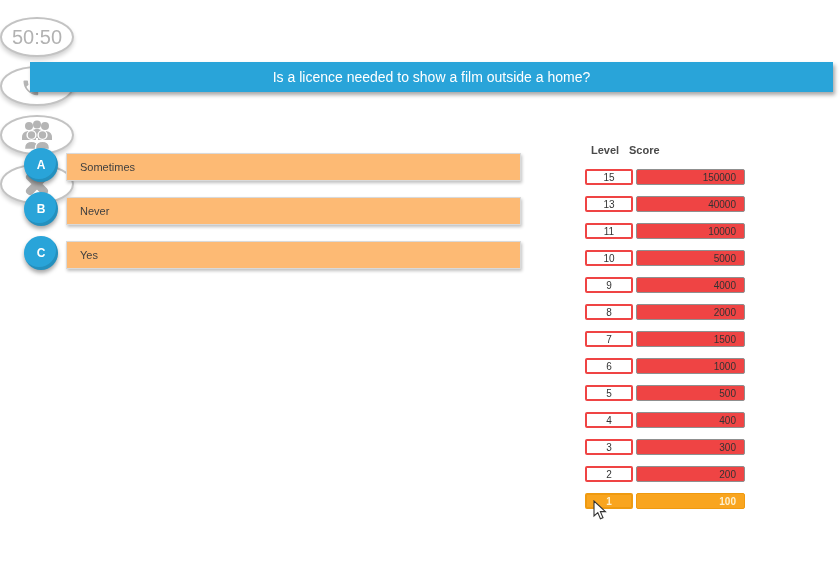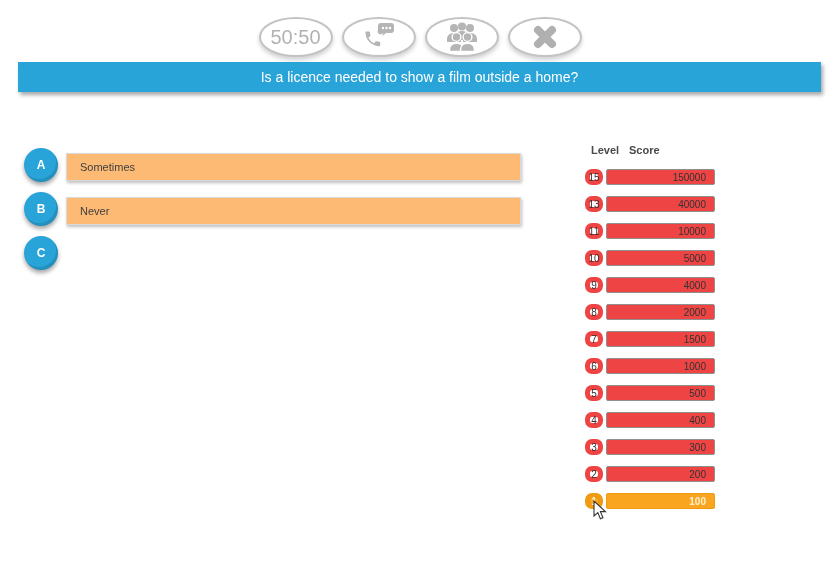--- a/index.html
+++ b/index.html
@@ -2,30 +2,30 @@
 <html><head>
 <meta charset="utf-8">
 <style>
   * { margin: 0; padding: 0; box-sizing: border-box; }
   html, body { width: 840px; height: 572px; background: #ffffff; overflow: hidden;
     font-family: "Liberation Sans", sans-serif; }
   .stage { position: relative; width: 840px; height: 572px; background: #fff; }
 
   
   .lifelines { position: absolute; top: 17px; left: 0; width: 840px;
-    display: flex; justify-content: center; gap: 9px; }
+    display: flex; justify-content: center; gap: 9px; flex-direction: column; }
   .pill { width: 74px; height: 40px; border: 2px solid #c3c3c3; border-radius: 50%;
     background: #fff; display: flex; align-items: center; justify-content: center;
     box-shadow: 0 3px 4px rgba(0,0,0,0.18); cursor: pointer; }
   .pill .fifty { color: #b2b2b2; font-size: 20px; font-weight: 500; letter-spacing: 0px; }
   .pill svg { display: block; }
   .gicon { fill: #b5b5b5; }
 
   
-  .qbar { position: absolute; left: 18px; top: 62px; width: 803px; height: 30px;
+  .qbar { position: absolute; left: 30px; top: 62px; width: 803px; height: 30px;
     background: #29a4d9; box-shadow: 2px 3px 4px rgba(0,0,0,0.35);
     display: flex; align-items: center; justify-content: center; }
   .qbar span { color: #ffffff; font-size: 14px; }
 
   
   .answers { position: absolute; left: 0; top: 0; }
   .answer-row { position: absolute; left: 0; width: 560px; height: 44px; }
   .answer-row .badge { position: absolute; left: 24px; width: 34px; height: 34px;
     border-radius: 50%; background: #29a4d9; color: #fff; font-size: 12px; font-weight: bold;
     display: flex; align-items: center; justify-content: center;
@@ -35,21 +35,21 @@
     display: flex; align-items: center; padding-left: 13px; cursor: pointer; }
   .answer-row .abox span { font-size: 11px; color: #404040; }
   #row-a { top: 148px; } #row-b { top: 192px; } #row-c { top: 236px; }
 
   
   .scoreboard { position: absolute; left: 585px; top: 144px; }
   .thead { display: flex; height: 14px; margin-bottom: 11px; }
   .thead .hlvl { width: 40px; text-align: center; font-size: 11px; font-weight: bold; color: #4a4a4a; }
   .thead .hscr { width: 110px; margin-left: 3px; padding-left: 1px; font-size: 11px; font-weight: bold; color: #4a4a4a; }
   .trow { display: flex; height: 16px; margin-bottom: 11px; }
-  .trow .lvl { width: 18px; height: 16px; border: 5px solid #ef4444; border-radius: 7px;
+  .trow .lvl { width: 48px; height: 16px; border: 2px solid #ef4444; border-radius: 2px;
     font-size: 10px; color: #333; display: flex; align-items: center; justify-content: center; background: #fff; }
   .trow .scr { width: 109px; height: 16px; border: 1px solid #8f8f8f; border-radius: 2px;
     margin-left: 3px; font-size: 10px; color: #333; display: flex; align-items: center;
     justify-content: flex-end; padding-right: 8px; background: #ef4444; }
   .trow.active .lvl, .trow.active .scr { background: #f9a51f; border-color: #ef9a10;
     color: #fdf0cf; font-weight: bold; }
 
   
   .cursor { position: absolute; left: 593px; top: 500px; width: 14px; height: 21px; pointer-events: none; }
 </style>
@@ -114,20 +114,23 @@
       </div>
     </div>
     <div class="answer-row" id="row-b">
       <div class="badge">B</div>
       <div class="abox">
         <span>Never</span>
       </div>
     </div>
     <div class="answer-row" id="row-c">
       <div class="badge">C</div>
+      <div class="abox">
+        <span>Yes</span>
+      </div>
     </div>
   </div>
 
   <div class="scoreboard">
     <div class="thead">
       <div class="hlvl">Level</div>
       <div class="hscr">Score</div>
     </div>
     <div class="trow">
       <div class="lvl">15</div>

